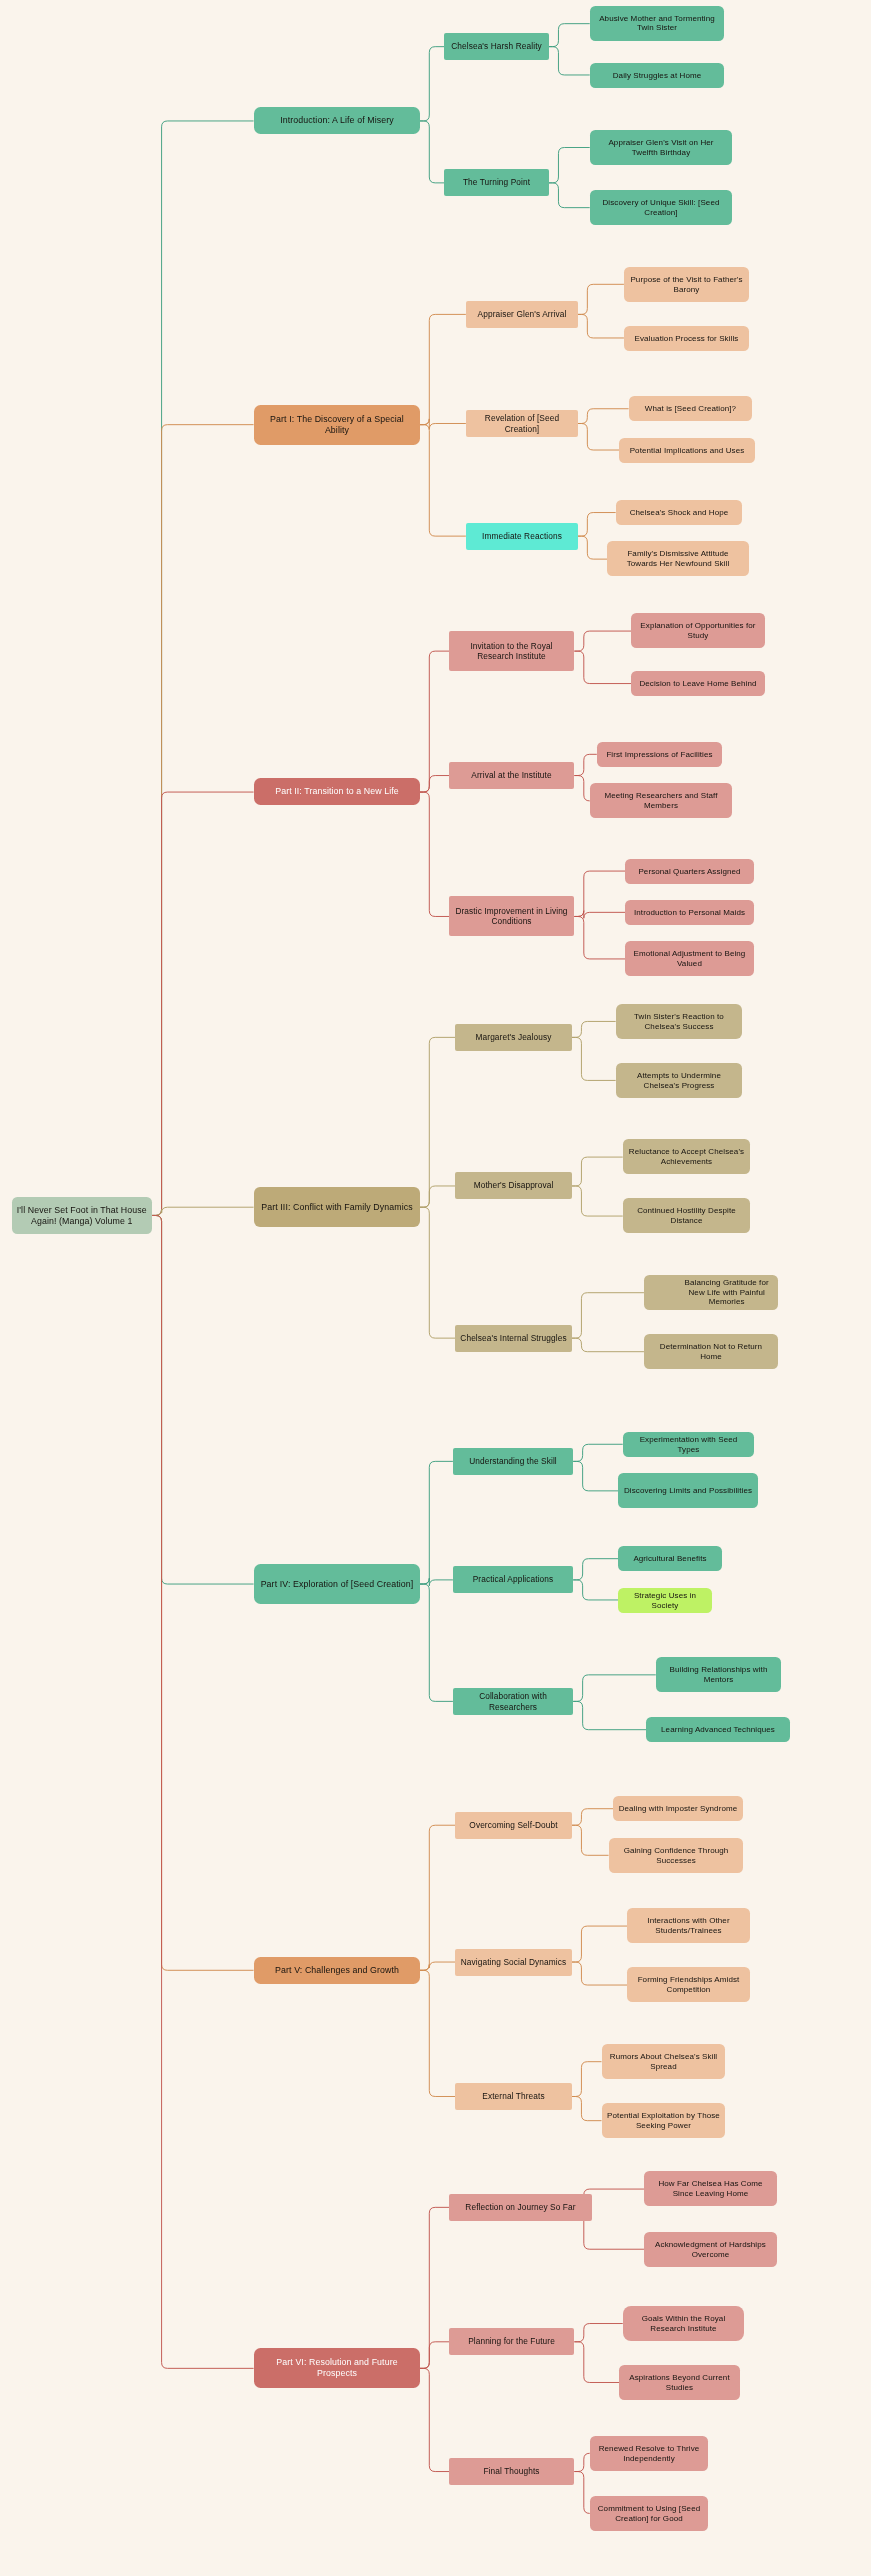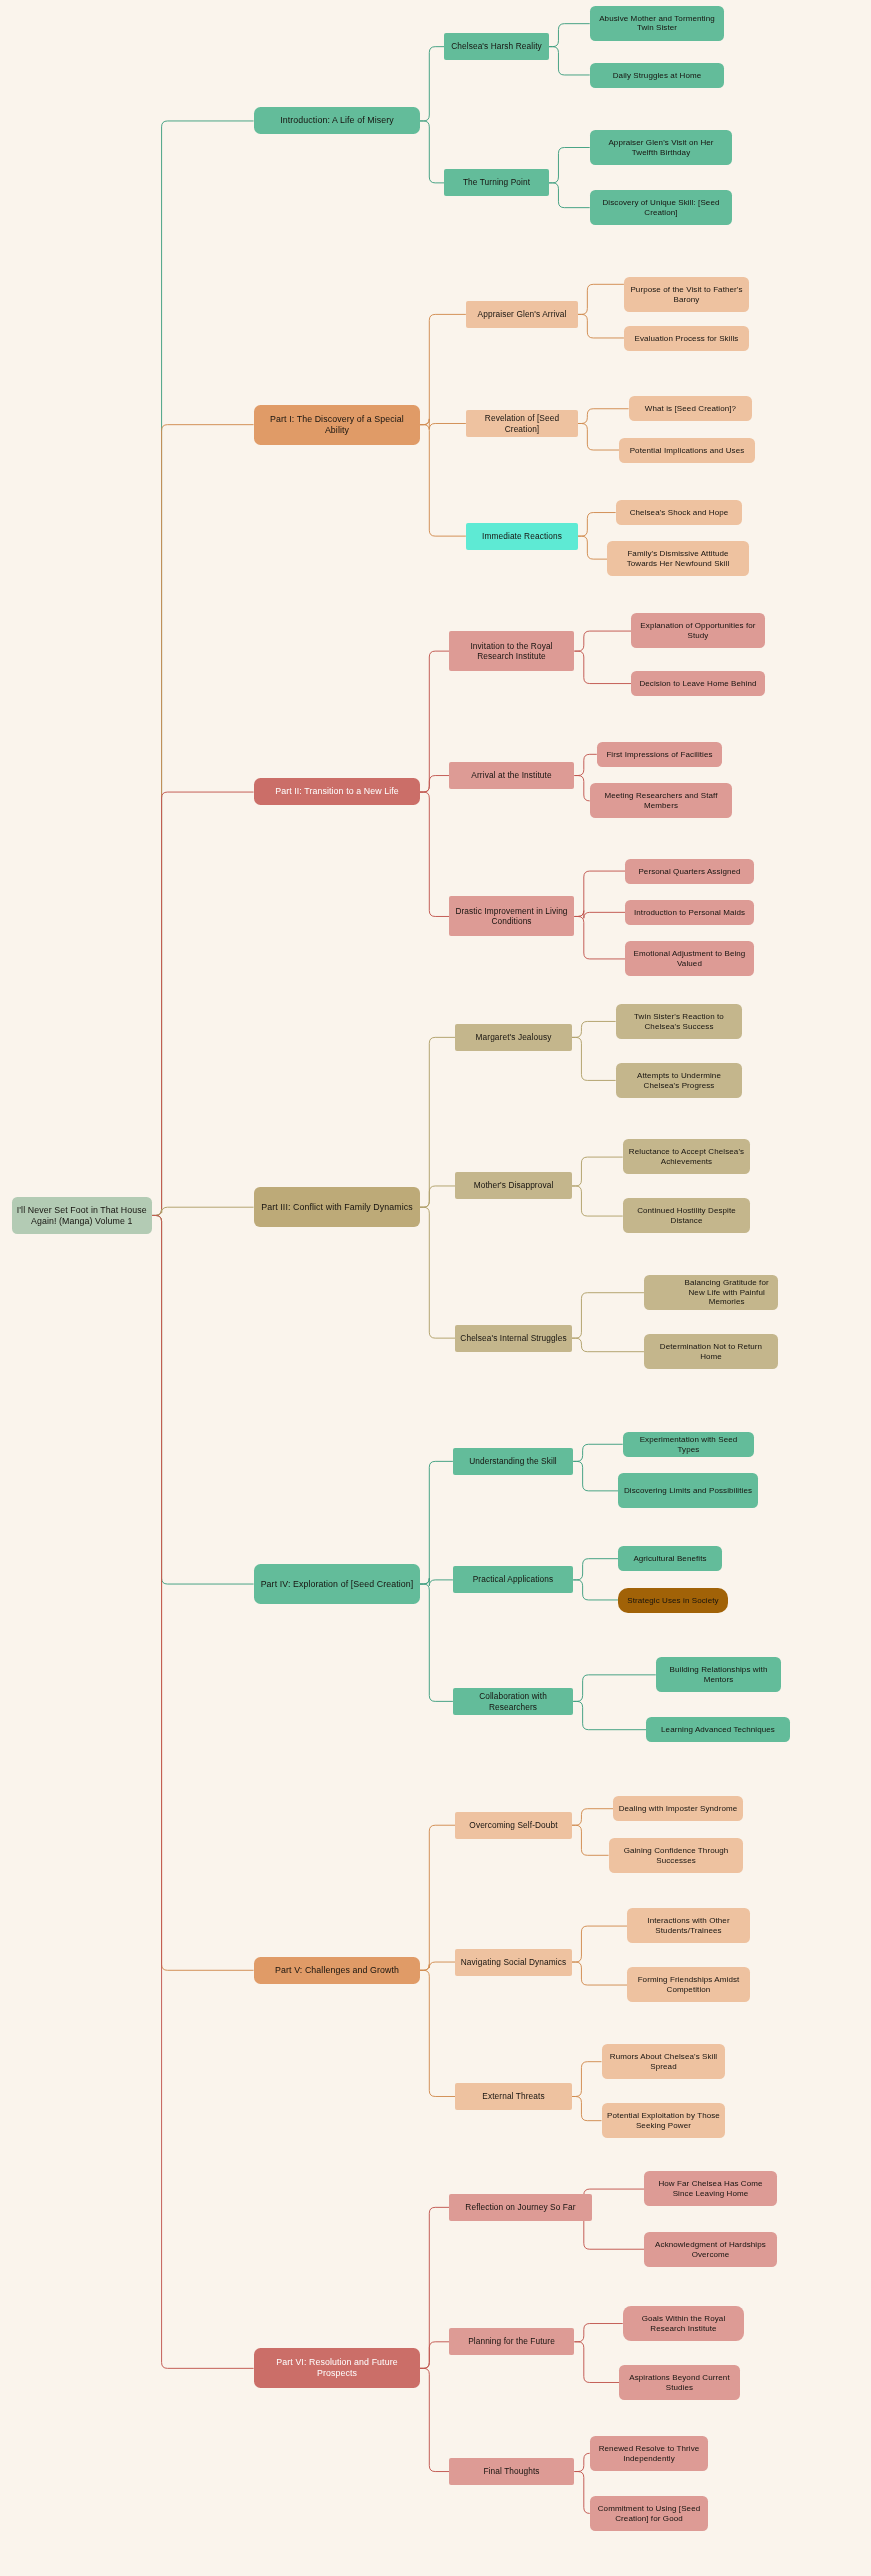--- a/index.html
+++ b/index.html
@@ -106,56 +106,56 @@
       <div class="node lvl0" style="left: 11.8px; top: 1197px; width: 140px; height: 37px; background: rgb(179, 203, 180); color: rgb(22, 19, 15);">I'll Never Set Foot in That House Again! (Manga) Volume 1</div>
       <div class="node lvl1" style="left: 254px; top: 107px; width: 166px; height: 27px; background: rgb(99, 188, 154); color: rgb(22, 19, 15);">Introduction: A Life of Misery</div>
       <div class="node lvl2" style="left: 444px; top: 33px; width: 105px; height: 27px; background: rgb(99, 188, 154); color: rgb(22, 19, 15);">Chelsea's Harsh Reality</div>
       <div class="node lvl3" style="left: 590px; top: 5.9px; width: 134px; height: 35px; background: rgb(99, 188, 154); color: rgb(22, 19, 15);">Abusive Mother and Tormenting Twin Sister</div>
       <div class="node lvl3" style="left: 590px; top: 63px; width: 134px; height: 25px; background: rgb(99, 188, 154); color: rgb(22, 19, 15);">Daily Struggles at Home</div>
       <div class="node lvl2" style="left: 444px; top: 169px; width: 105px; height: 27px; background: rgb(99, 188, 154); color: rgb(22, 19, 15);">The Turning Point</div>
       <div class="node lvl3" style="left: 590px; top: 130px; width: 142px; height: 35px; background: rgb(99, 188, 154); color: rgb(22, 19, 15);">Appraiser Glen's Visit on Her Twelfth Birthday</div>
       <div class="node lvl3" style="left: 590px; top: 190px; width: 142px; height: 35px; background: rgb(99, 188, 154); color: rgb(22, 19, 15);">Discovery of Unique Skill: [Seed Creation]</div>
       <div class="node lvl1" style="left: 254px; top: 405px; width: 166px; height: 40px; background: rgb(224, 155, 103); color: rgb(22, 19, 15);">Part I: The Discovery of a Special Ability</div>
       <div class="node lvl2" style="left: 466px; top: 301px; width: 112px; height: 27px; background: rgb(238, 194, 160); color: rgb(22, 19, 15);">Appraiser Glen's Arrival</div>
-      <div class="node lvl3" style="left: 624px; top: 267px; width: 125px; height: 35px; background: rgb(238, 194, 160); color: rgb(22, 19, 15); margin-top: 10px;">Purpose of the Visit to Father's Barony</div>
+      <div class="node lvl3" style="left: 624px; top: 267px; width: 125px; height: 35px; background: rgb(238, 194, 160); color: rgb(22, 19, 15);">Purpose of the Visit to Father's Barony</div>
       <div class="node lvl3" style="left: 624px; top: 326px; width: 125px; height: 25px; background: rgb(238, 194, 160); color: rgb(22, 19, 15);">Evaluation Process for Skills</div>
       <div class="node lvl2" style="left: 466px; top: 410px; width: 112px; height: 27px; background: rgb(238, 194, 160); color: rgb(22, 19, 15);">Revelation of [Seed Creation]</div>
       <div class="node lvl3" style="left: 629px; top: 396px; width: 123px; height: 25px; background: rgb(238, 194, 160); color: rgb(22, 19, 15);">What is [Seed Creation]?</div>
       <div class="node lvl3" style="left: 619px; top: 438px; width: 136px; height: 25px; background: rgb(238, 194, 160); color: rgb(22, 19, 15);">Potential Implications and Uses</div>
       <div class="node lvl2" style="left: 466px; top: 523px; width: 112px; height: 27px; background: #5eead4; color: rgb(22, 19, 15);">Immediate Reactions</div>
       <div class="node lvl3" style="left: 616px; top: 500px; width: 126px; height: 25px; background: rgb(238, 194, 160); color: rgb(22, 19, 15);">Chelsea's Shock and Hope</div>
       <div class="node lvl3" style="left: 607px; top: 541px; width: 142px; height: 35px; background: rgb(238, 194, 160); color: rgb(22, 19, 15);">Family's Dismissive Attitude Towards Her Newfound Skill</div>
       <div class="node lvl1" style="left: 254px; top: 778px; width: 166px; height: 27px; background: rgb(203, 110, 104); color: rgb(255, 255, 255);">Part II: Transition to a New Life</div>
       <div class="node lvl2" style="left: 449px; top: 631px; width: 125px; height: 40px; background: rgb(221, 155, 149); color: rgb(22, 19, 15);">Invitation to the Royal Research Institute</div>
       <div class="node lvl3" style="left: 631px; top: 613px; width: 134px; height: 35px; background: rgb(221, 155, 149); color: rgb(22, 19, 15);">Explanation of Opportunities for Study</div>
       <div class="node lvl3" style="left: 631px; top: 671px; width: 134px; height: 25px; background: rgb(221, 155, 149); color: rgb(22, 19, 15);">Decision to Leave Home Behind</div>
       <div class="node lvl2" style="left: 449px; top: 762px; width: 125px; height: 27px; background: rgb(221, 155, 149); color: rgb(22, 19, 15);">Arrival at the Institute</div>
       <div class="node lvl3" style="left: 597px; top: 742px; width: 125px; height: 25px; background: rgb(221, 155, 149); color: rgb(22, 19, 15);">First Impressions of Facilities</div>
       <div class="node lvl3" style="left: 590px; top: 783px; width: 142px; height: 35px; background: rgb(221, 155, 149); color: rgb(22, 19, 15);">Meeting Researchers and Staff Members</div>
       <div class="node lvl2" style="left: 449px; top: 896px; width: 125px; height: 40px; background: rgb(221, 155, 149); color: rgb(22, 19, 15);">Drastic Improvement in Living Conditions</div>
       <div class="node lvl3" style="left: 625px; top: 859px; width: 129px; height: 25px; background: rgb(221, 155, 149); color: rgb(22, 19, 15);">Personal Quarters Assigned</div>
       <div class="node lvl3" style="left: 625px; top: 900px; width: 129px; height: 25px; background: rgb(221, 155, 149); color: rgb(22, 19, 15);">Introduction to Personal Maids</div>
       <div class="node lvl3" style="left: 625px; top: 941px; width: 129px; height: 35px; background: rgb(221, 155, 149); color: rgb(22, 19, 15);">Emotional Adjustment to Being Valued</div>
       <div class="node lvl1" style="left: 254px; top: 1187px; width: 166px; height: 40px; background: rgb(189, 170, 120); color: rgb(22, 19, 15); border-radius: 6px;">Part III: Conflict with Family Dynamics</div>
       <div class="node lvl2" style="left: 455px; top: 1024px; width: 117px; height: 27px; background: rgb(196, 182, 140); color: rgb(22, 19, 15);">Margaret's Jealousy</div>
-      <div class="node lvl3" style="left: 616px; top: 1004px; width: 126px; height: 35px; background: rgb(196, 182, 140); color: rgb(22, 19, 15);">Twin Sister's Reaction to Chelsea's Success</div>
+      <div class="node lvl3" style="left: 616px; top: 1004px; width: 126px; height: 35px; background: rgb(196, 182, 140); color: rgb(22, 19, 15); border-radius: 6px;">Twin Sister's Reaction to Chelsea's Success</div>
       <div class="node lvl3" style="left: 616px; top: 1063px; width: 126px; height: 35px; background: rgb(196, 182, 140); color: rgb(22, 19, 15);">Attempts to Undermine Chelsea's Progress</div>
       <div class="node lvl2" style="left: 455px; top: 1172px; width: 117px; height: 27px; background: rgb(196, 182, 140); color: rgb(22, 19, 15);">Mother's Disapproval</div>
       <div class="node lvl3" style="left: 623px; top: 1139px; width: 127px; height: 35px; background: rgb(196, 182, 140); color: rgb(22, 19, 15);">Reluctance to Accept Chelsea's Achievements</div>
       <div class="node lvl3" style="left: 623px; top: 1198px; width: 127px; height: 35px; background: rgb(196, 182, 140); color: rgb(22, 19, 15);">Continued Hostility Despite Distance</div>
       <div class="node lvl2" style="left: 455px; top: 1325px; width: 117px; height: 27px; background: rgb(196, 182, 140); color: rgb(22, 19, 15);">Chelsea's Internal Struggles</div>
       <div class="node lvl3" style="left: 644px; top: 1275px; width: 134px; height: 35px; background: rgb(196, 182, 140); color: rgb(22, 19, 15); padding-left: 36px;">Balancing Gratitude for New Life with Painful Memories</div>
       <div class="node lvl3" style="left: 644px; top: 1334px; width: 134px; height: 35px; background: rgb(196, 182, 140); color: rgb(22, 19, 15);">Determination Not to Return Home</div>
       <div class="node lvl1" style="left: 254px; top: 1564px; width: 166px; height: 40px; background: rgb(99, 188, 154); color: rgb(22, 19, 15);">Part IV: Exploration of [Seed Creation]</div>
       <div class="node lvl2" style="left: 453px; top: 1448px; width: 120px; height: 27px; background: rgb(99, 188, 154); color: rgb(22, 19, 15);">Understanding the Skill</div>
       <div class="node lvl3" style="left: 623px; top: 1432px; width: 131px; height: 25px; background: rgb(99, 188, 154); color: rgb(22, 19, 15);">Experimentation with Seed Types</div>
       <div class="node lvl3" style="left: 618px; top: 1473px; width: 140px; height: 35px; background: rgb(99, 188, 154); color: rgb(22, 19, 15);">Discovering Limits and Possibilities</div>
       <div class="node lvl2" style="left: 453px; top: 1566px; width: 120px; height: 27px; background: rgb(99, 188, 154); color: rgb(22, 19, 15);">Practical Applications</div>
       <div class="node lvl3" style="left: 618px; top: 1546px; width: 104px; height: 25px; background: rgb(99, 188, 154); color: rgb(22, 19, 15);">Agricultural Benefits</div>
-      <div class="node lvl3" style="left: 618px; top: 1588px; width: 110px; height: 25px; background: #a16207; color: rgb(22, 19, 15); border-radius: 10px;">Strategic Uses in Society</div>
+      <div class="node lvl3" style="left: 618px; top: 1588px; width: 94px; height: 25px; background: #bef264; color: rgb(22, 19, 15);">Strategic Uses in Society</div>
       <div class="node lvl2" style="left: 453px; top: 1688px; width: 120px; height: 27px; background: rgb(99, 188, 154); color: rgb(22, 19, 15);">Collaboration with Researchers</div>
       <div class="node lvl3" style="left: 656px; top: 1657px; width: 125px; height: 35px; background: rgb(99, 188, 154); color: rgb(22, 19, 15);">Building Relationships with Mentors</div>
       <div class="node lvl3" style="left: 646px; top: 1717px; width: 144px; height: 25px; background: rgb(99, 188, 154); color: rgb(22, 19, 15);">Learning Advanced Techniques</div>
       <div class="node lvl1" style="left: 254px; top: 1957px; width: 166px; height: 27px; background: rgb(224, 155, 103); color: rgb(22, 19, 15);">Part V: Challenges and Growth</div>
       <div class="node lvl2" style="left: 455px; top: 1812px; width: 117px; height: 27px; background: rgb(238, 194, 160); color: rgb(22, 19, 15);">Overcoming Self-Doubt</div>
       <div class="node lvl3" style="left: 613px; top: 1796px; width: 130px; height: 25px; background: rgb(238, 194, 160); color: rgb(22, 19, 15);">Dealing with Imposter Syndrome</div>
       <div class="node lvl3" style="left: 609px; top: 1838px; width: 134px; height: 35px; background: rgb(238, 194, 160); color: rgb(22, 19, 15);">Gaining Confidence Through Successes</div>
       <div class="node lvl2" style="left: 455px; top: 1949px; width: 117px; height: 27px; background: rgb(238, 194, 160); color: rgb(22, 19, 15);">Navigating Social Dynamics</div>
       <div class="node lvl3" style="left: 627px; top: 1908px; width: 123px; height: 35px; background: rgb(238, 194, 160); color: rgb(22, 19, 15);">Interactions with Other Students/Trainees</div>
       <div class="node lvl3" style="left: 627px; top: 1967px; width: 123px; height: 35px; background: rgb(238, 194, 160); color: rgb(22, 19, 15);">Forming Friendships Amidst Competition</div>

